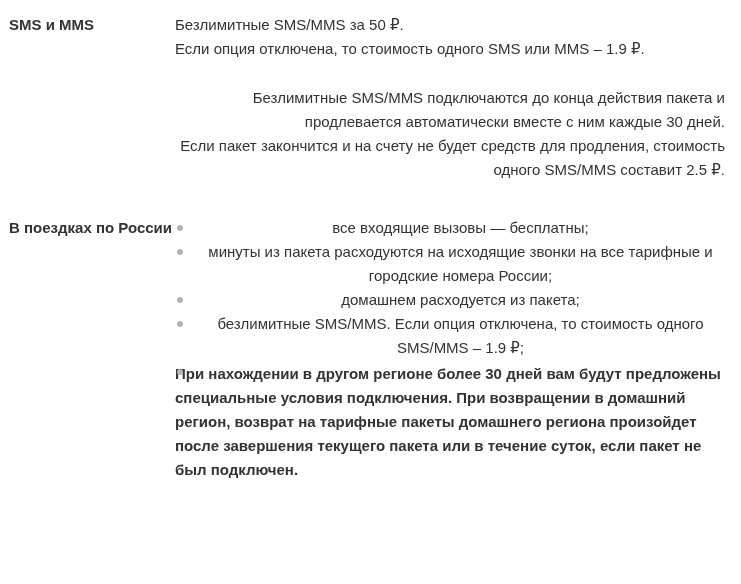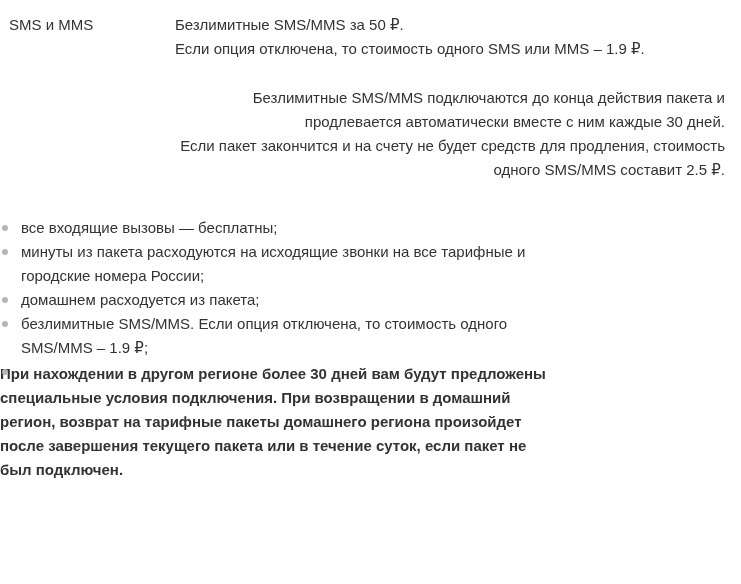--- a/index.html
+++ b/index.html
@@ -25,40 +25,41 @@
   }
   .section {
     display: flex;
     align-items: flex-start;
   }
   .section + .section { margin-top: 34px; }
   .section-label {
     width: 175px;
     flex-shrink: 0;
     padding-left: 9px;
-    font-weight: normal;
+    font-weight: bold;
     font-size: 15px;
     line-height: 24px;
     color: var(--text);
   }
   .section-content {
     flex: 1;
     max-width: 556px;
     padding-right: 6px;
   }
   .para {
     white-space: pre-line;
   }
   .para + .para { margin-top: 25px; text-align: right; }
   .bullet-list {
     list-style: none;
   }
   .bullet-list li {
     position: relative;
     padding-left: 21px;
+    text-align: center;
   }
   .bullet-dot {
     position: absolute;
     left: 2px;
     top: 9px;
     width: 6px;
     height: 6px;
     border-radius: 50%;
     background: var(--bullet);
     display: block;
@@ -74,20 +75,21 @@
     <div class="section-label">SMS и MMS</div>
     <div class="section-content">
       <p class="para">Безлимитные SMS/MMS за 50 ₽.
 Если опция отключена, то стоимость одного SMS или MMS – 1.9 ₽.</p>
       <p class="para">Безлимитные SMS/MMS подключаются до конца действия пакета и продлевается автоматически вместе с ним каждые 30 дней.
 Если пакет закончится и на счету не будет средств для продления, стоимость одного SMS/MMS составит 2.5 ₽.</p>
     </div>
   </div>
 
   <div class="section">
+    <div class="section-label">В поездках по России</div>
     <div class="section-content">
       <ul class="bullet-list">
         <li>
           <span class="bullet-dot"></span>
           <span>все входящие вызовы — бесплатны;</span>
         </li>
         <li>
           <span class="bullet-dot"></span>
           <span>минуты из пакета расходуются на исходящие звонки на все тарифные и городские номера России;</span>
         </li>

